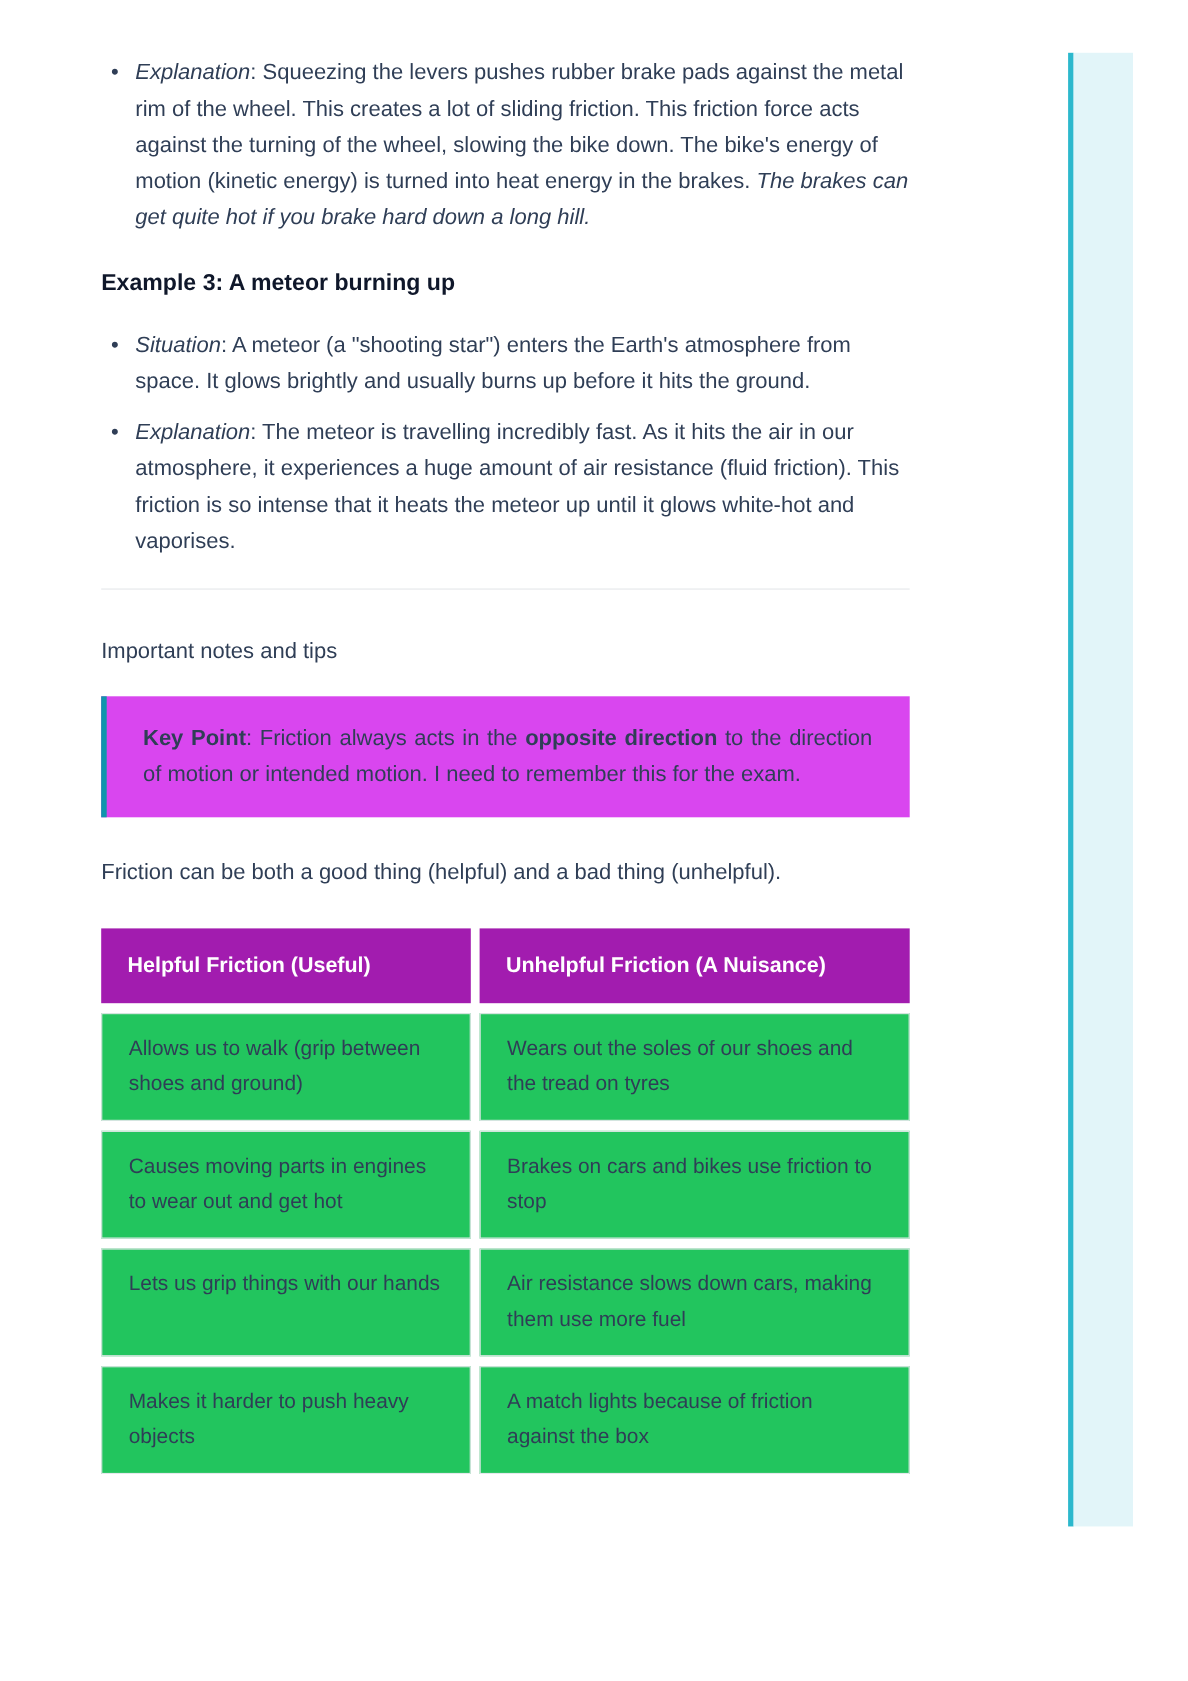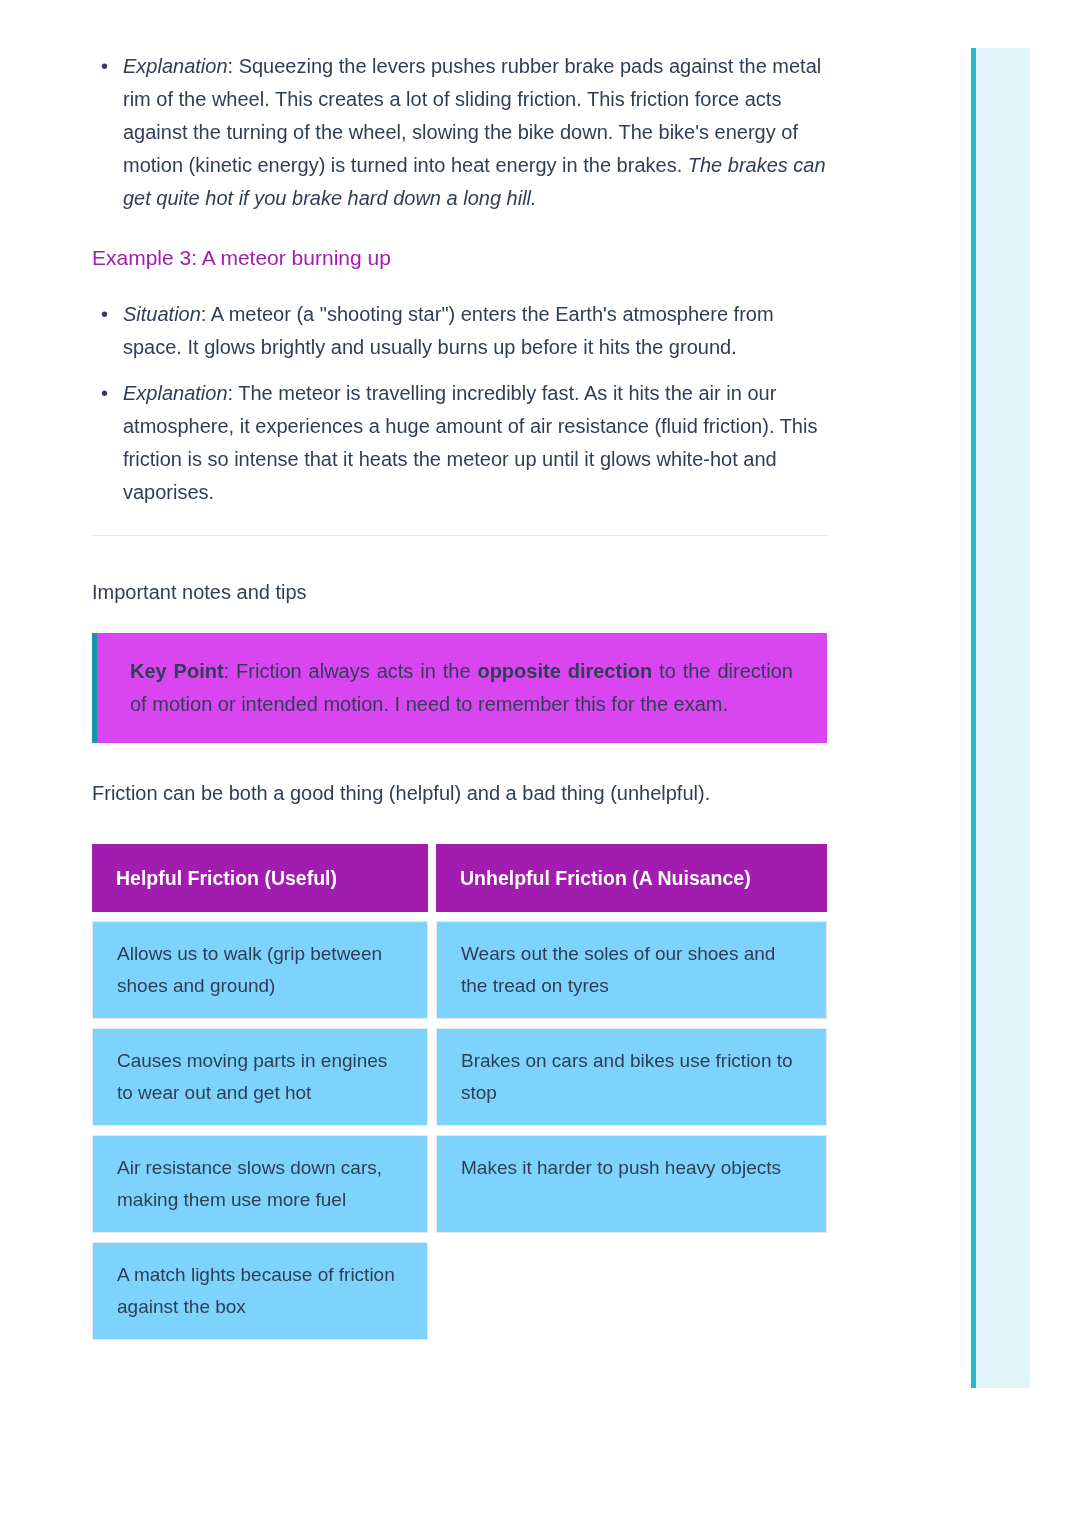--- a/index.html
+++ b/index.html
@@ -49,22 +49,22 @@
     left: 9px; top: 0;
     color: #2f3e56;
     font-size: 20px;
   }
   .it { font-style: italic; }
   .b  { font-weight: bold; }
 
   .example-heading {
     margin-top: 28px;
     font-size: 21px;
-    font-weight: normal;
-    color: #a21caf;
+    font-weight: bold;
+    color: #0f172a;
     line-height: 29px;
   }
 
   .bullets.meteor { margin-top: 26px; }
 
   .section-divider {
     border: none;
     border-top: 1px solid #e4e7ea;
     margin-top: 26px;
   }
@@ -90,21 +90,21 @@
   }
   .friction-table .th {
     background: #a21caf;
     color: #ffffff;
     font-weight: bold;
     font-size: 19.5px;
     line-height: 26px;
     padding: 21px 24px;
   }
   .friction-table .td {
-    background: #7dd3fc;
+    background: #22c55e;
     border: 1px solid #e5e8ec;
     font-size: 19px;
     line-height: 32px;
     padding: 16px 24px;
     color: #2f3e56;
   }
 
   .footer-credit {
     position: absolute;
     top: 1430px;
@@ -146,20 +146,21 @@
     <div class="friction-table">
       <div class="th">Helpful Friction (Useful)</div>
       <div class="th">Unhelpful Friction (A Nuisance)</div>
 
       <div class="td">Allows us to walk (grip between shoes and ground)</div>
       <div class="td">Wears out the soles of our shoes and the tread on tyres</div>
 
       <div class="td">Causes moving parts in engines to wear out and get hot</div>
       <div class="td">Brakes on cars and bikes use friction to stop</div>
 
+      <div class="td">Lets us grip things with our hands</div>
       <div class="td">Air resistance slows down cars, making them use more fuel</div>
 
       <div class="td">Makes it harder to push heavy objects</div>
       <div class="td">A match lights because of friction against the box</div>
     </div>
 
   </div>
 
   <div class="footer-credit">(c) Knowunity 2025</div>
 

